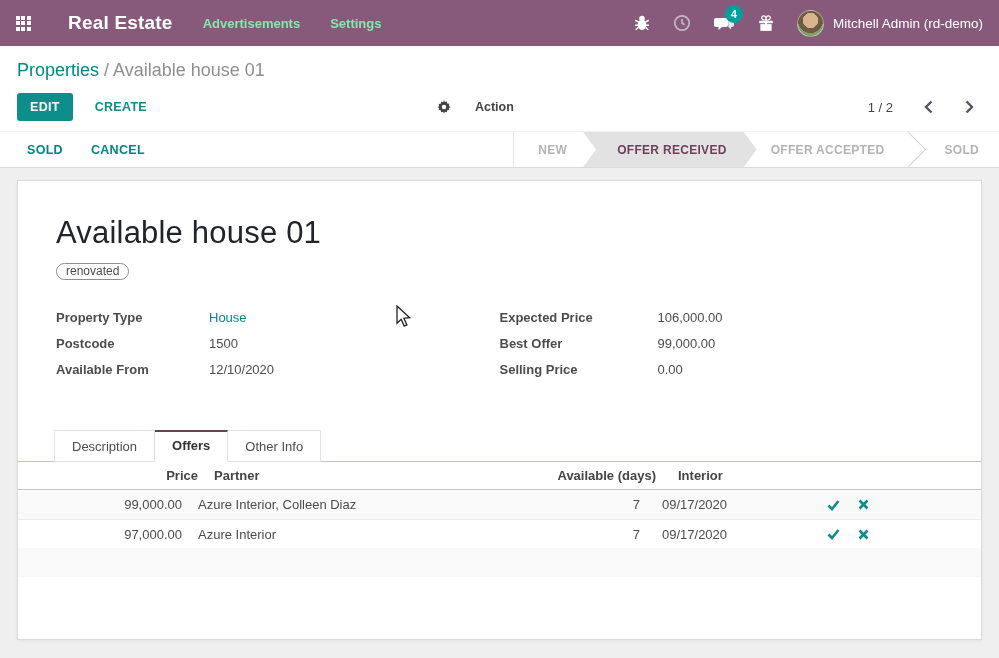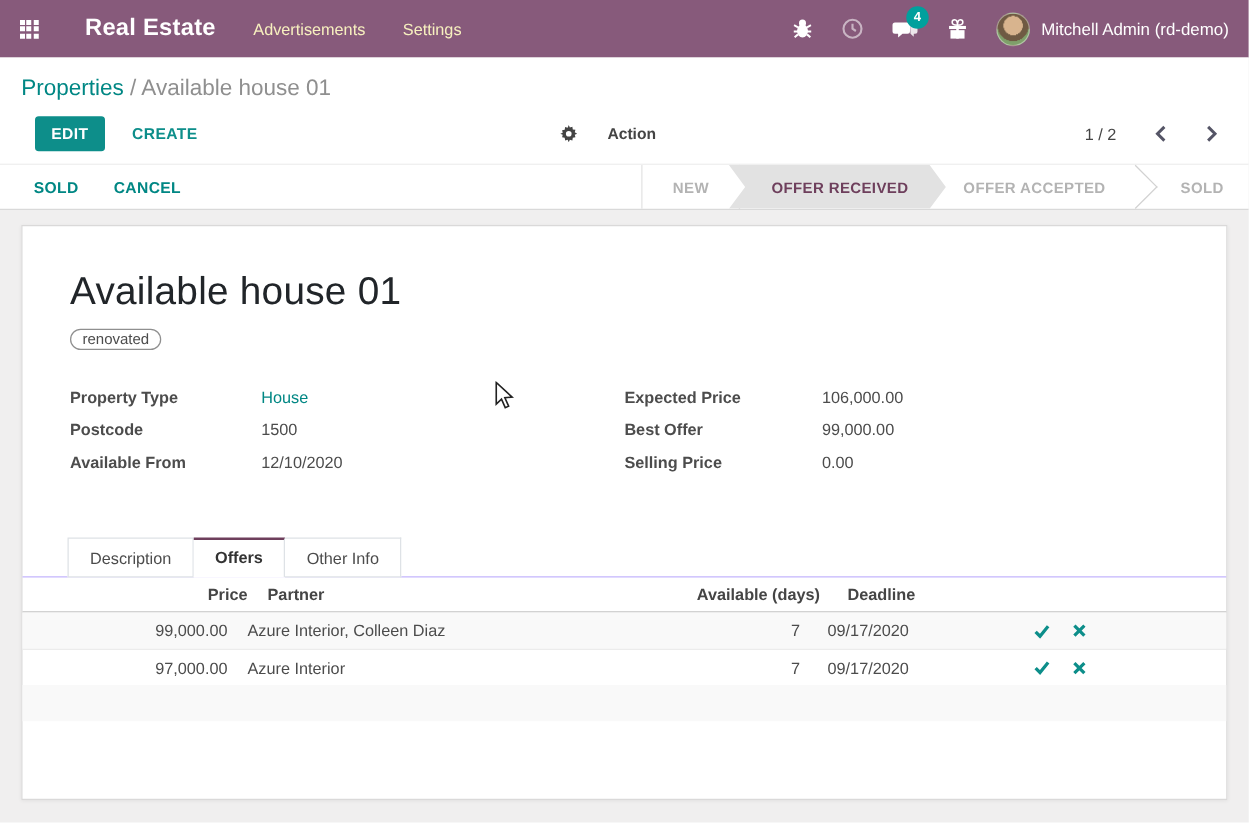--- a/index.html
+++ b/index.html
@@ -9,36 +9,36 @@
     font-size:13px; color:#4c4c4c; background:#f0efef; overflow:hidden; position:relative;
   }
 
   
   .navbar { height:46px; background:#875a7b; display:flex; align-items:center; color:#fff; padding:0 16px 0 0; }
   .apps-btn { width:46px; height:46px; display:flex; align-items:center; justify-content:center; cursor:pointer; }
   .apps-grid { display:grid; grid-template-columns:repeat(3,4px); grid-template-rows:repeat(3,4px); gap:1.5px; }
   .apps-grid i { background:#fff; display:block; }
   .brand { font-size:19px; font-weight:700; margin:0 30px 0 22px; letter-spacing:.2px; }
   .nav-menu { display:flex; gap:30px; }
-  .nav-menu .menu-item { font-size:13px; color:#fef9c3; opacity:.95; cursor:pointer; }
+  .nav-menu .menu-item { font-size:13px; color:#86efac; opacity:.95; cursor:pointer;font-weight:bold; }
   .nav-right { margin-left:auto; display:flex; align-items:center; gap:22px; }
   .nav-ico { position:relative; display:flex; align-items:center; cursor:pointer; }
   .badge { position:absolute; top:-9px; left:12px; background:#00a09d; color:#fff; border-radius:9px;
            font-size:10.5px; min-width:18px; height:18px; line-height:18px; text-align:center; padding:0 4px; font-weight:700; }
   .user-block { display:flex; align-items:center; gap:9px; cursor:pointer; }
   .avatar { width:27px; height:27px; border-radius:50%;
             background:radial-gradient(circle at 50% 38%, #d8b48e 0 38%, #6f5a43 39% 62%, #7fa06a 63%); border:1px solid rgba(255,255,255,.4); }
   .user-name { font-size:13.5px; }
 
   
   .control-panel { background:#fff; }
   .breadcrumb-row { padding:14px 16px 4px 17px; font-size:18px; }
   .bc-parent { color:#008784; cursor:pointer; }
   .bc-sep, .bc-current { color:#8f8f8f; }
-  .buttons-row { display:flex; align-items:center; padding:8px 24px 10px 28px; }
+  .buttons-row { display:flex; align-items:center; padding:8px 24px 10px 17px; }
   .btn-edit { background:#0d8e8a; color:#fff; border:none; font-weight:700; font-size:12.5px;
               padding:7px 13px; border-radius:3px; cursor:pointer; letter-spacing:.3px; font-family:inherit; }
   .btn-create { background:none; border:none; color:#0d8e8a; font-weight:700; font-size:12.5px;
               margin-left:22px; cursor:pointer; letter-spacing:.3px; font-family:inherit; }
   .action-group { display:flex; align-items:center; gap:24px; margin-left:290px; color:#444; font-weight:700; font-size:12.5px; cursor:pointer; }
   .pager { margin-left:auto; display:flex; align-items:center; gap:30px; color:#444; font-size:13px; }
   .pager .chev { cursor:pointer; display:flex; }
 
   
   .statusbar { background:#fff; height:37px; display:flex; justify-content:space-between;
@@ -247,21 +247,21 @@
       <span class="tab">Description</span>
       <span class="tab active">Offers</span>
       <span class="tab">Other Info</span>
     </div>
 
     <div class="otable">
       <div class="trow thead">
         <span class="c-price">Price</span>
         <span class="c-partner">Partner</span>
         <span class="c-validity">Available (days)</span>
-        <span class="c-deadline">Deadline</span>
+        <span class="c-deadline">Interior</span>
         <span></span>
           <span></span>
           <span></span>
       </div>
       <div class="trow body striped">
         <span class="c-price">99,000.00</span>
         <span class="c-partner">Azure Interior, Colleen Diaz</span>
         <span class="c-validity">7</span>
         <span class="c-deadline">09/17/2020</span>
         <span class="c-icon">

